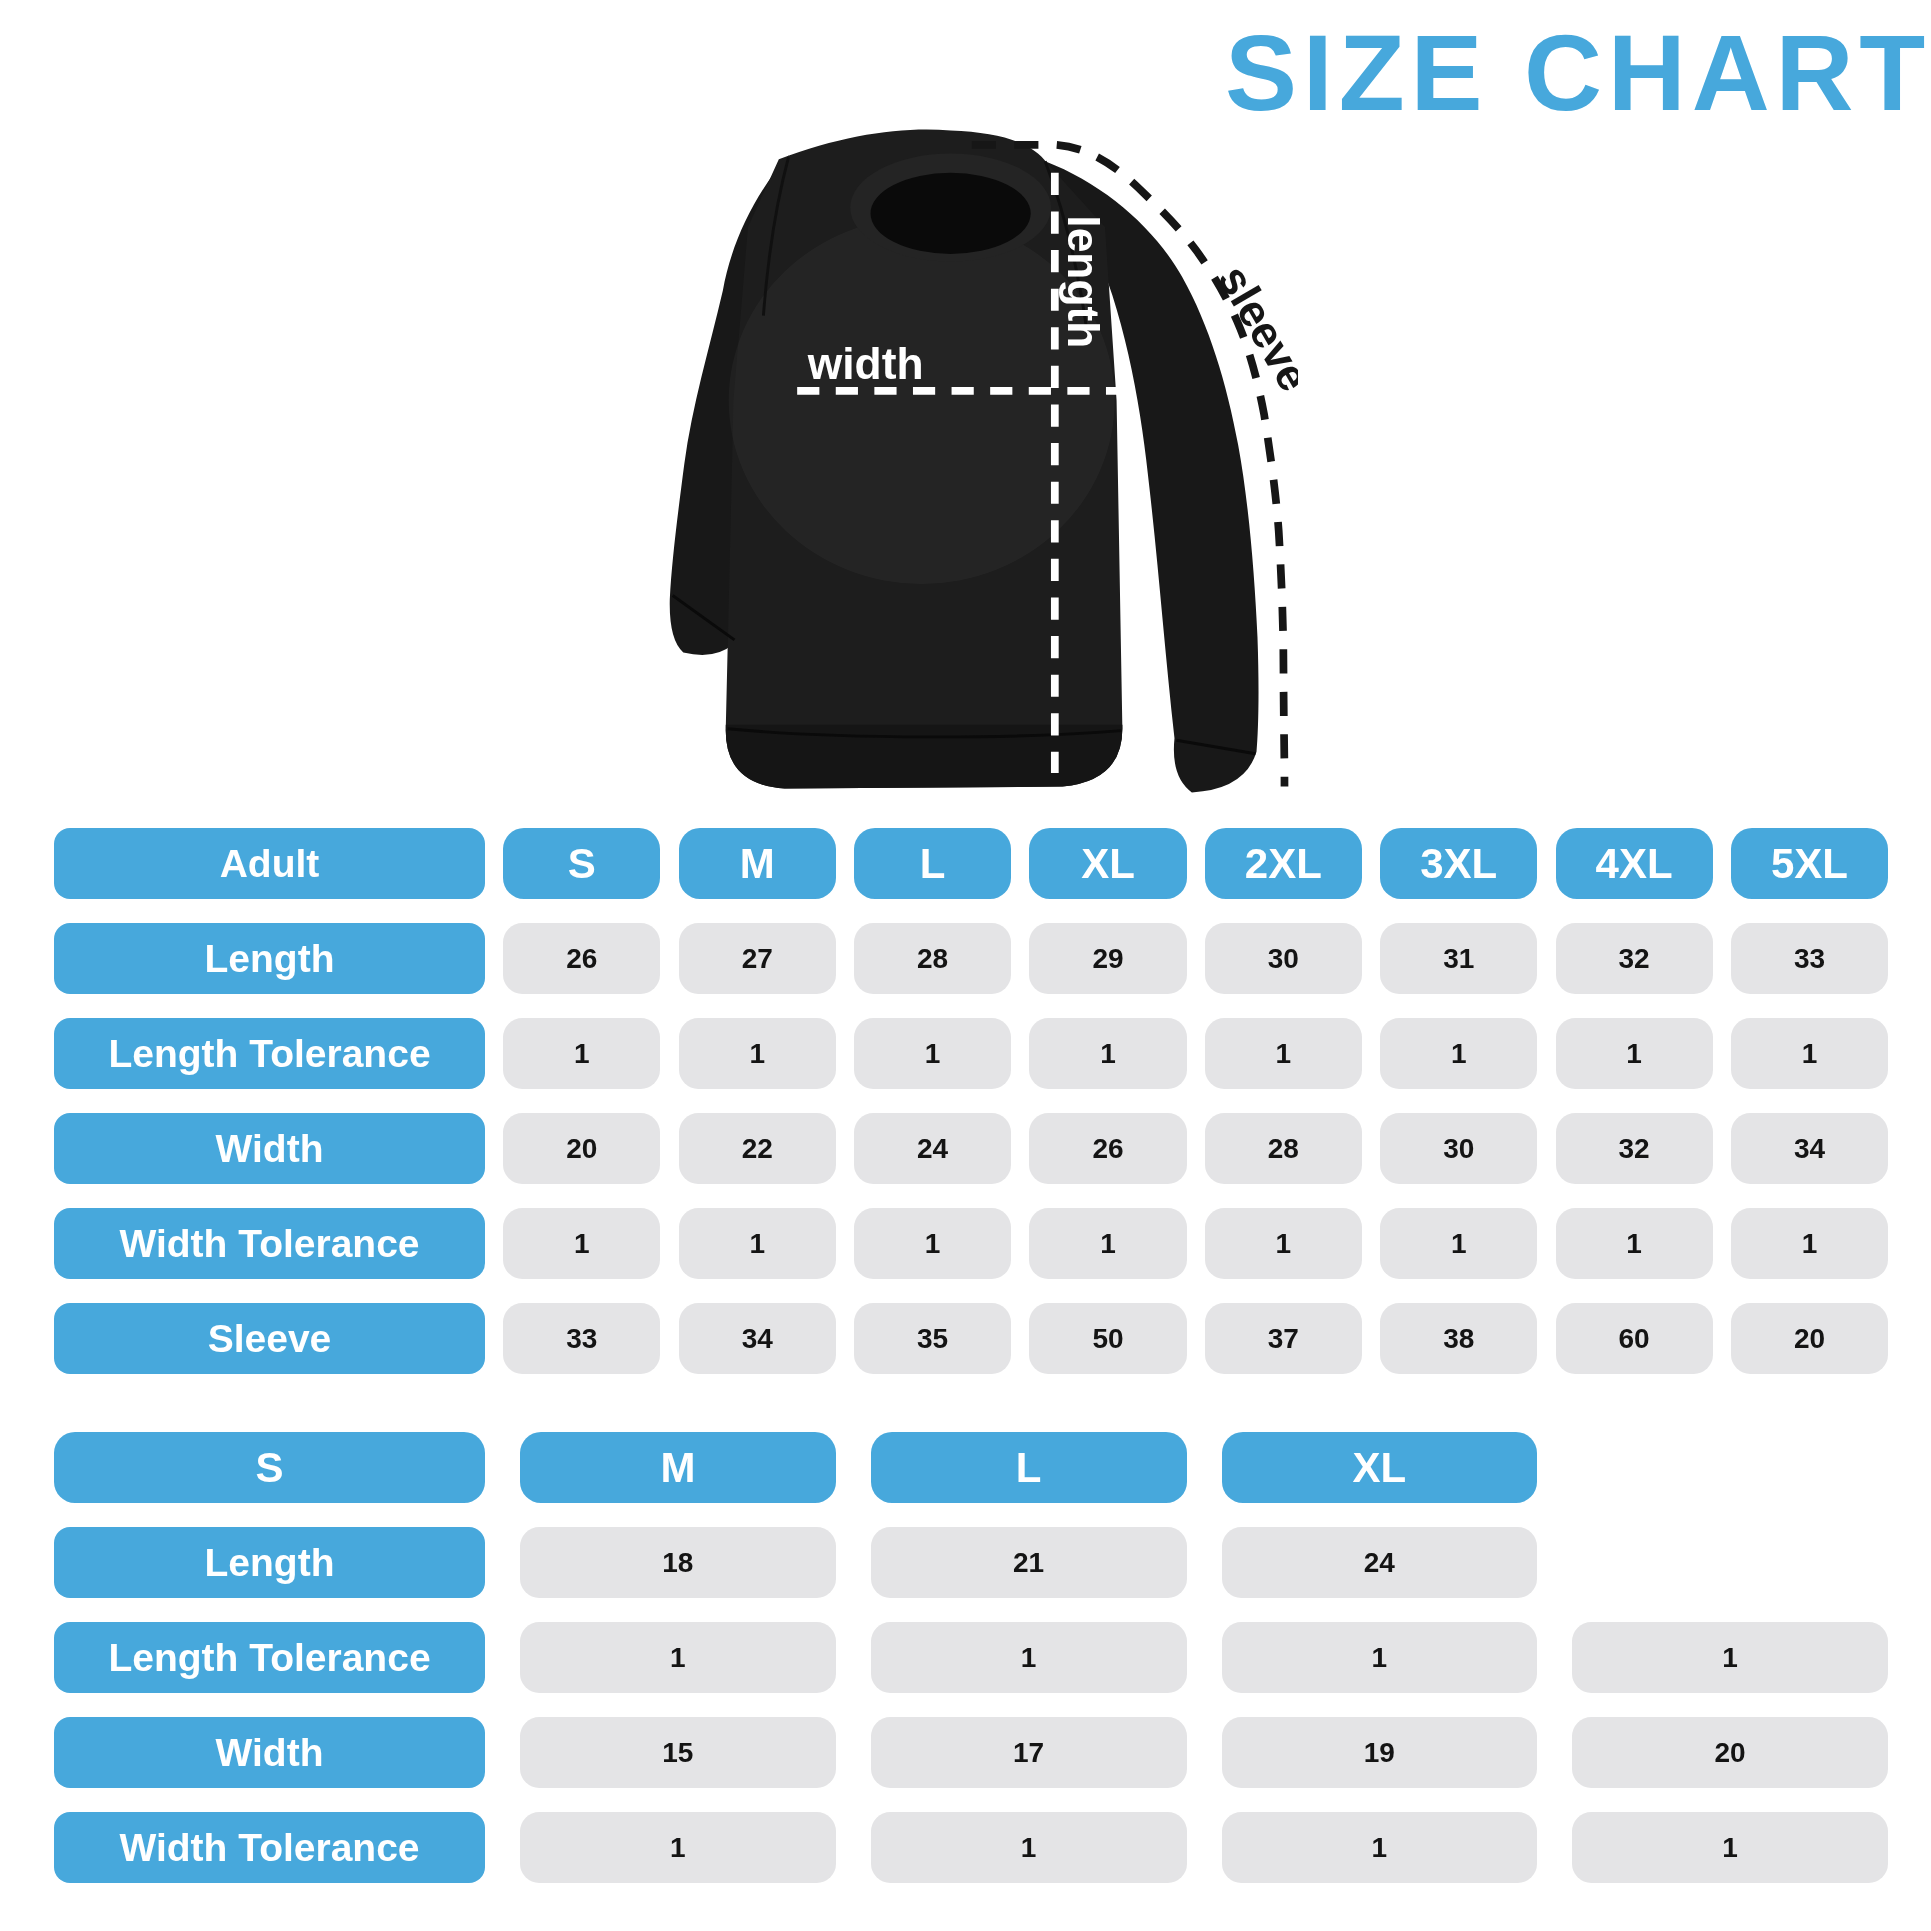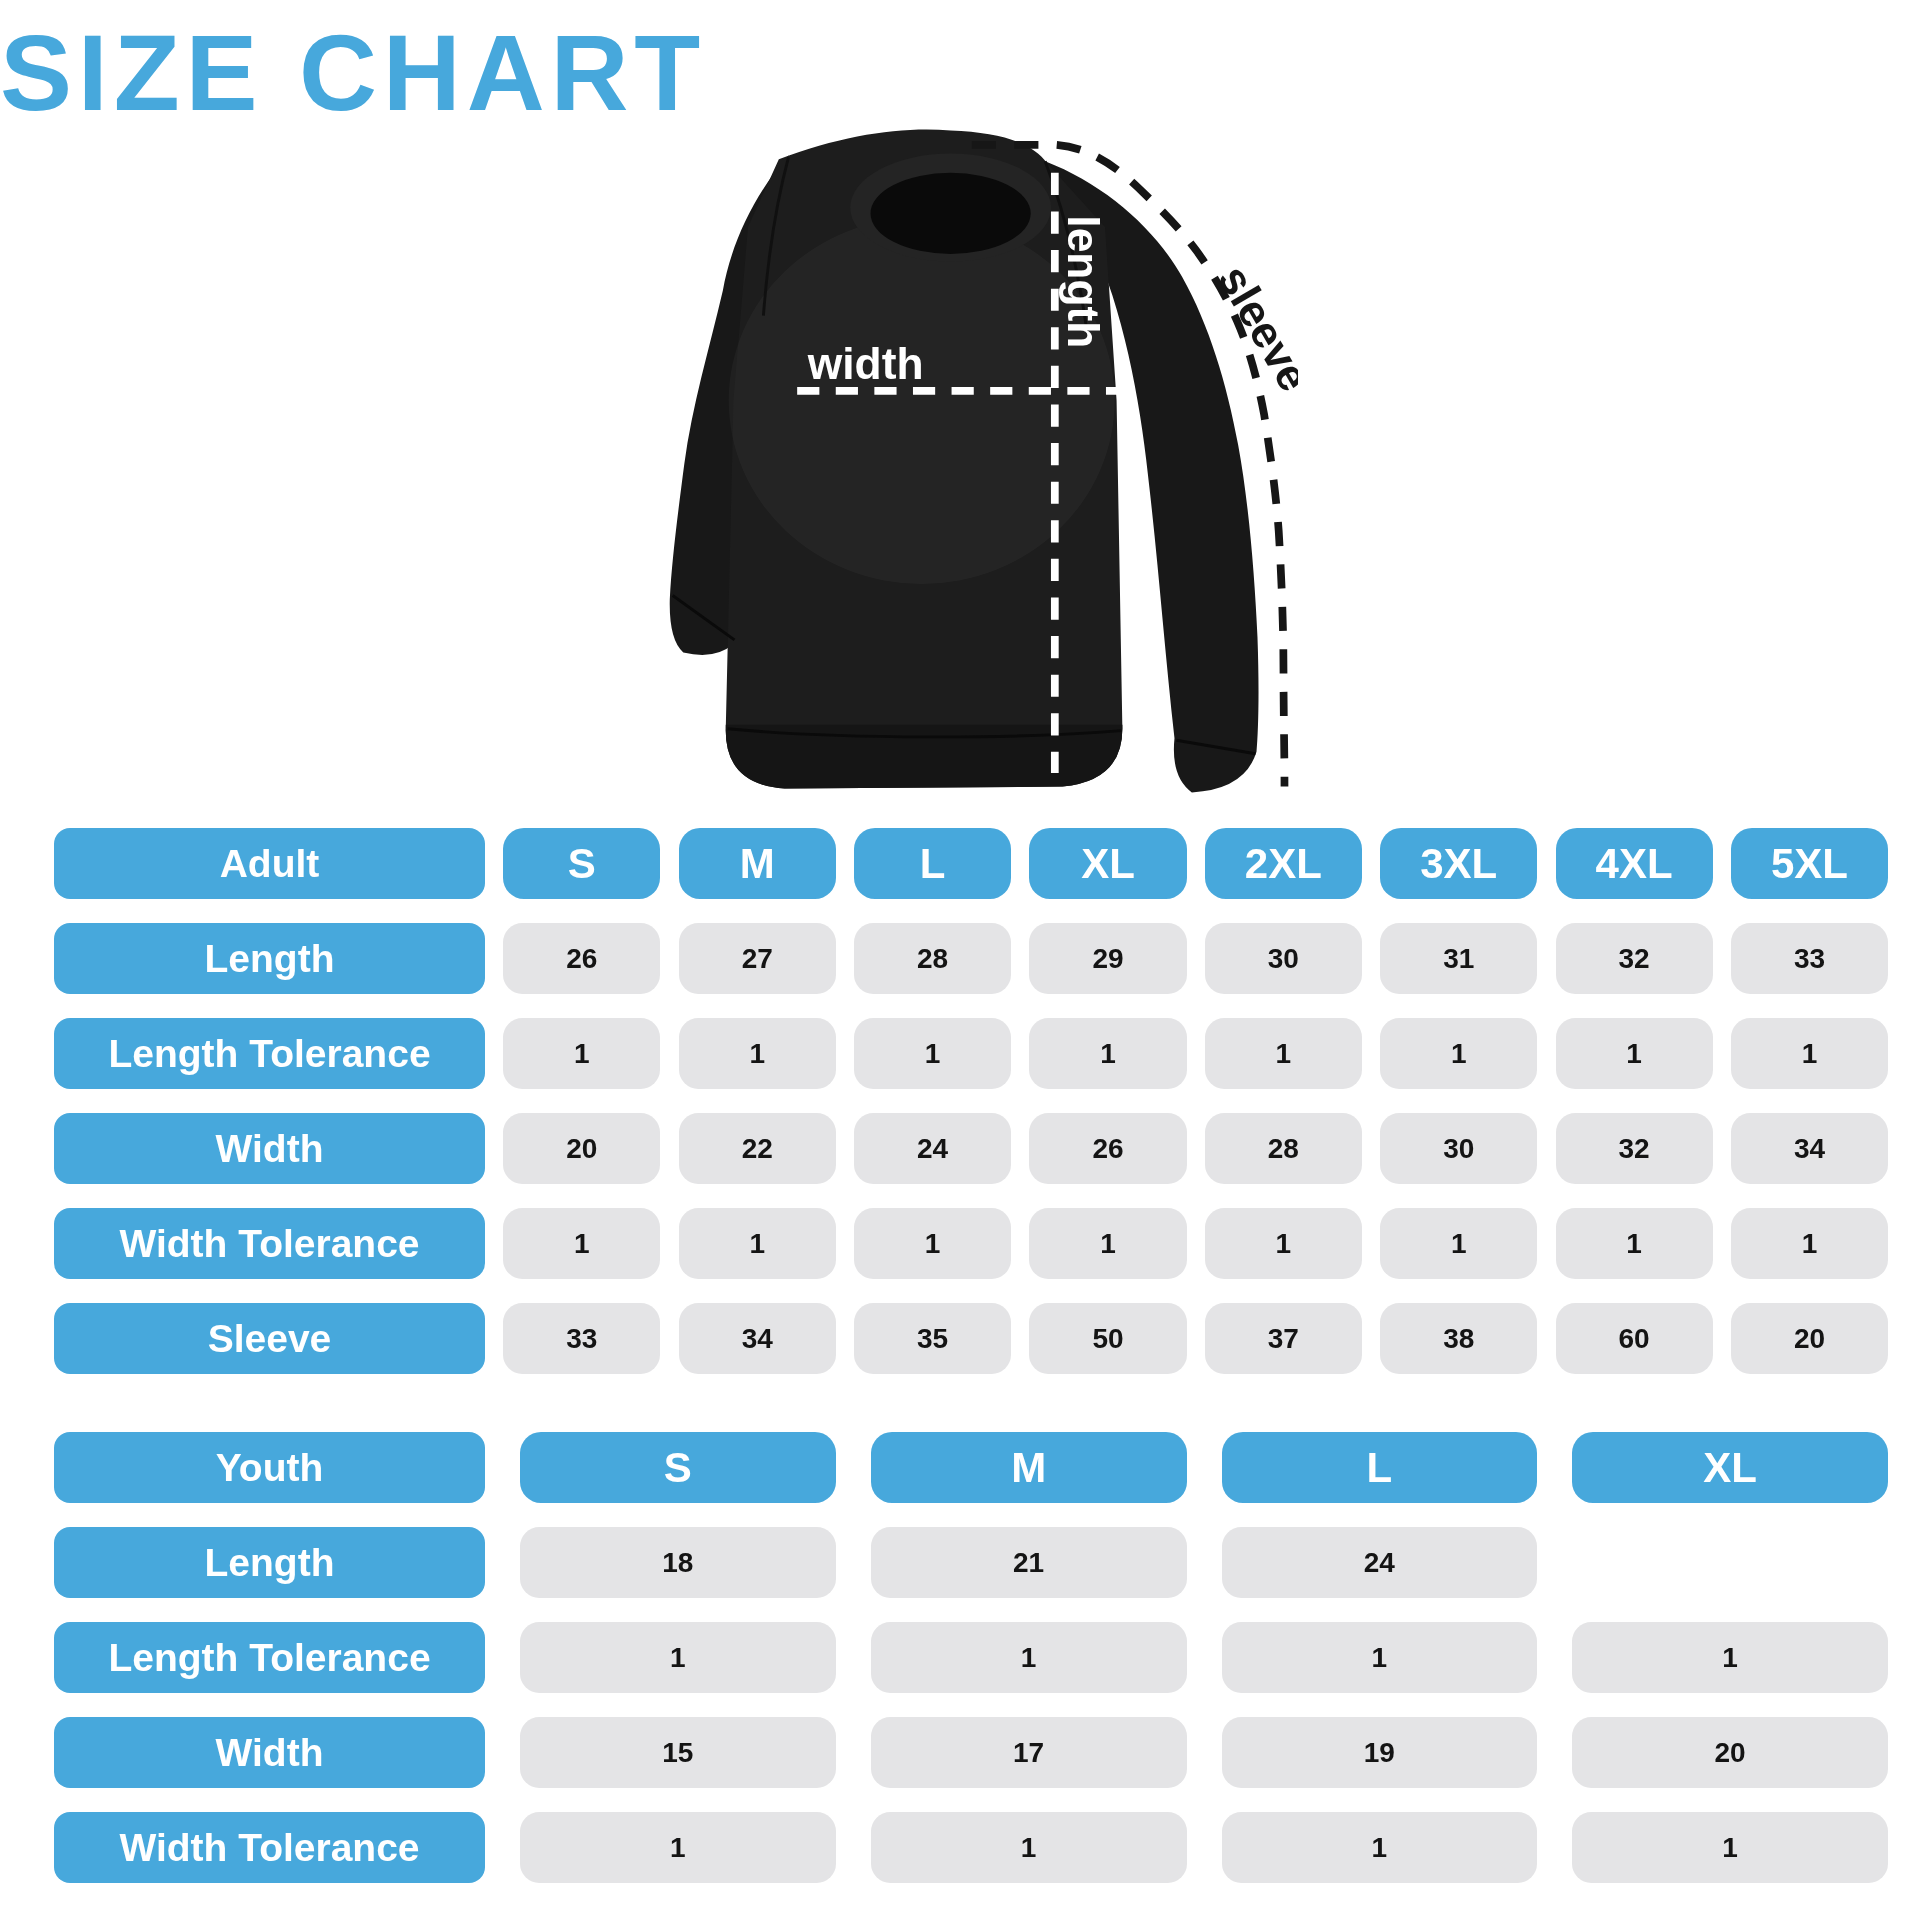--- a/index.html
+++ b/index.html
@@ -8,21 +8,21 @@
     --cell-text:#141414;
     --pill-text:#FFFFFF;
   }
   *{margin:0;padding:0;box-sizing:border-box;}
   html,body{background:#fff;}
   body{font-family:"Liberation Sans", sans-serif;}
   .page{position:relative;width:1931px;height:1931px;background:#fff;overflow:hidden;}
 
   .title{
     position:absolute;top:9.7px;left:0;right:0;
-    text-align:left;
+    text-align:right;
     font-size:108px;font-weight:800;letter-spacing:5.8px;
     color:var(--accent);
   }
 
   .diagram{position:absolute;left:526px;top:111px;width:772px;height:695px;}
   .diagram svg{display:block;width:100%;height:100%;}
   .diagram text{font-family:"Liberation Sans", sans-serif;}
 
   .size-table{position:absolute;left:54px;width:1834px;}
   .adult-table{top:828px;}
@@ -167,21 +167,20 @@
       <div class="cell">37</div>
       <div class="cell">38</div>
       <div class="cell">60</div>
       <div class="cell">20</div>
     </div>
   </div>
 
   <div class="size-table youth-table">
 
     <div class="row row-4">
-      <div class="pill">Youth</div>
       <div class="pill size">S</div>
       <div class="pill size">M</div>
       <div class="pill size">L</div>
       <div class="pill size">XL</div>
     </div>
 
     <div class="row row-4">
       <div class="pill">Length</div>
       <div class="cell">18</div>
       <div class="cell">21</div>

